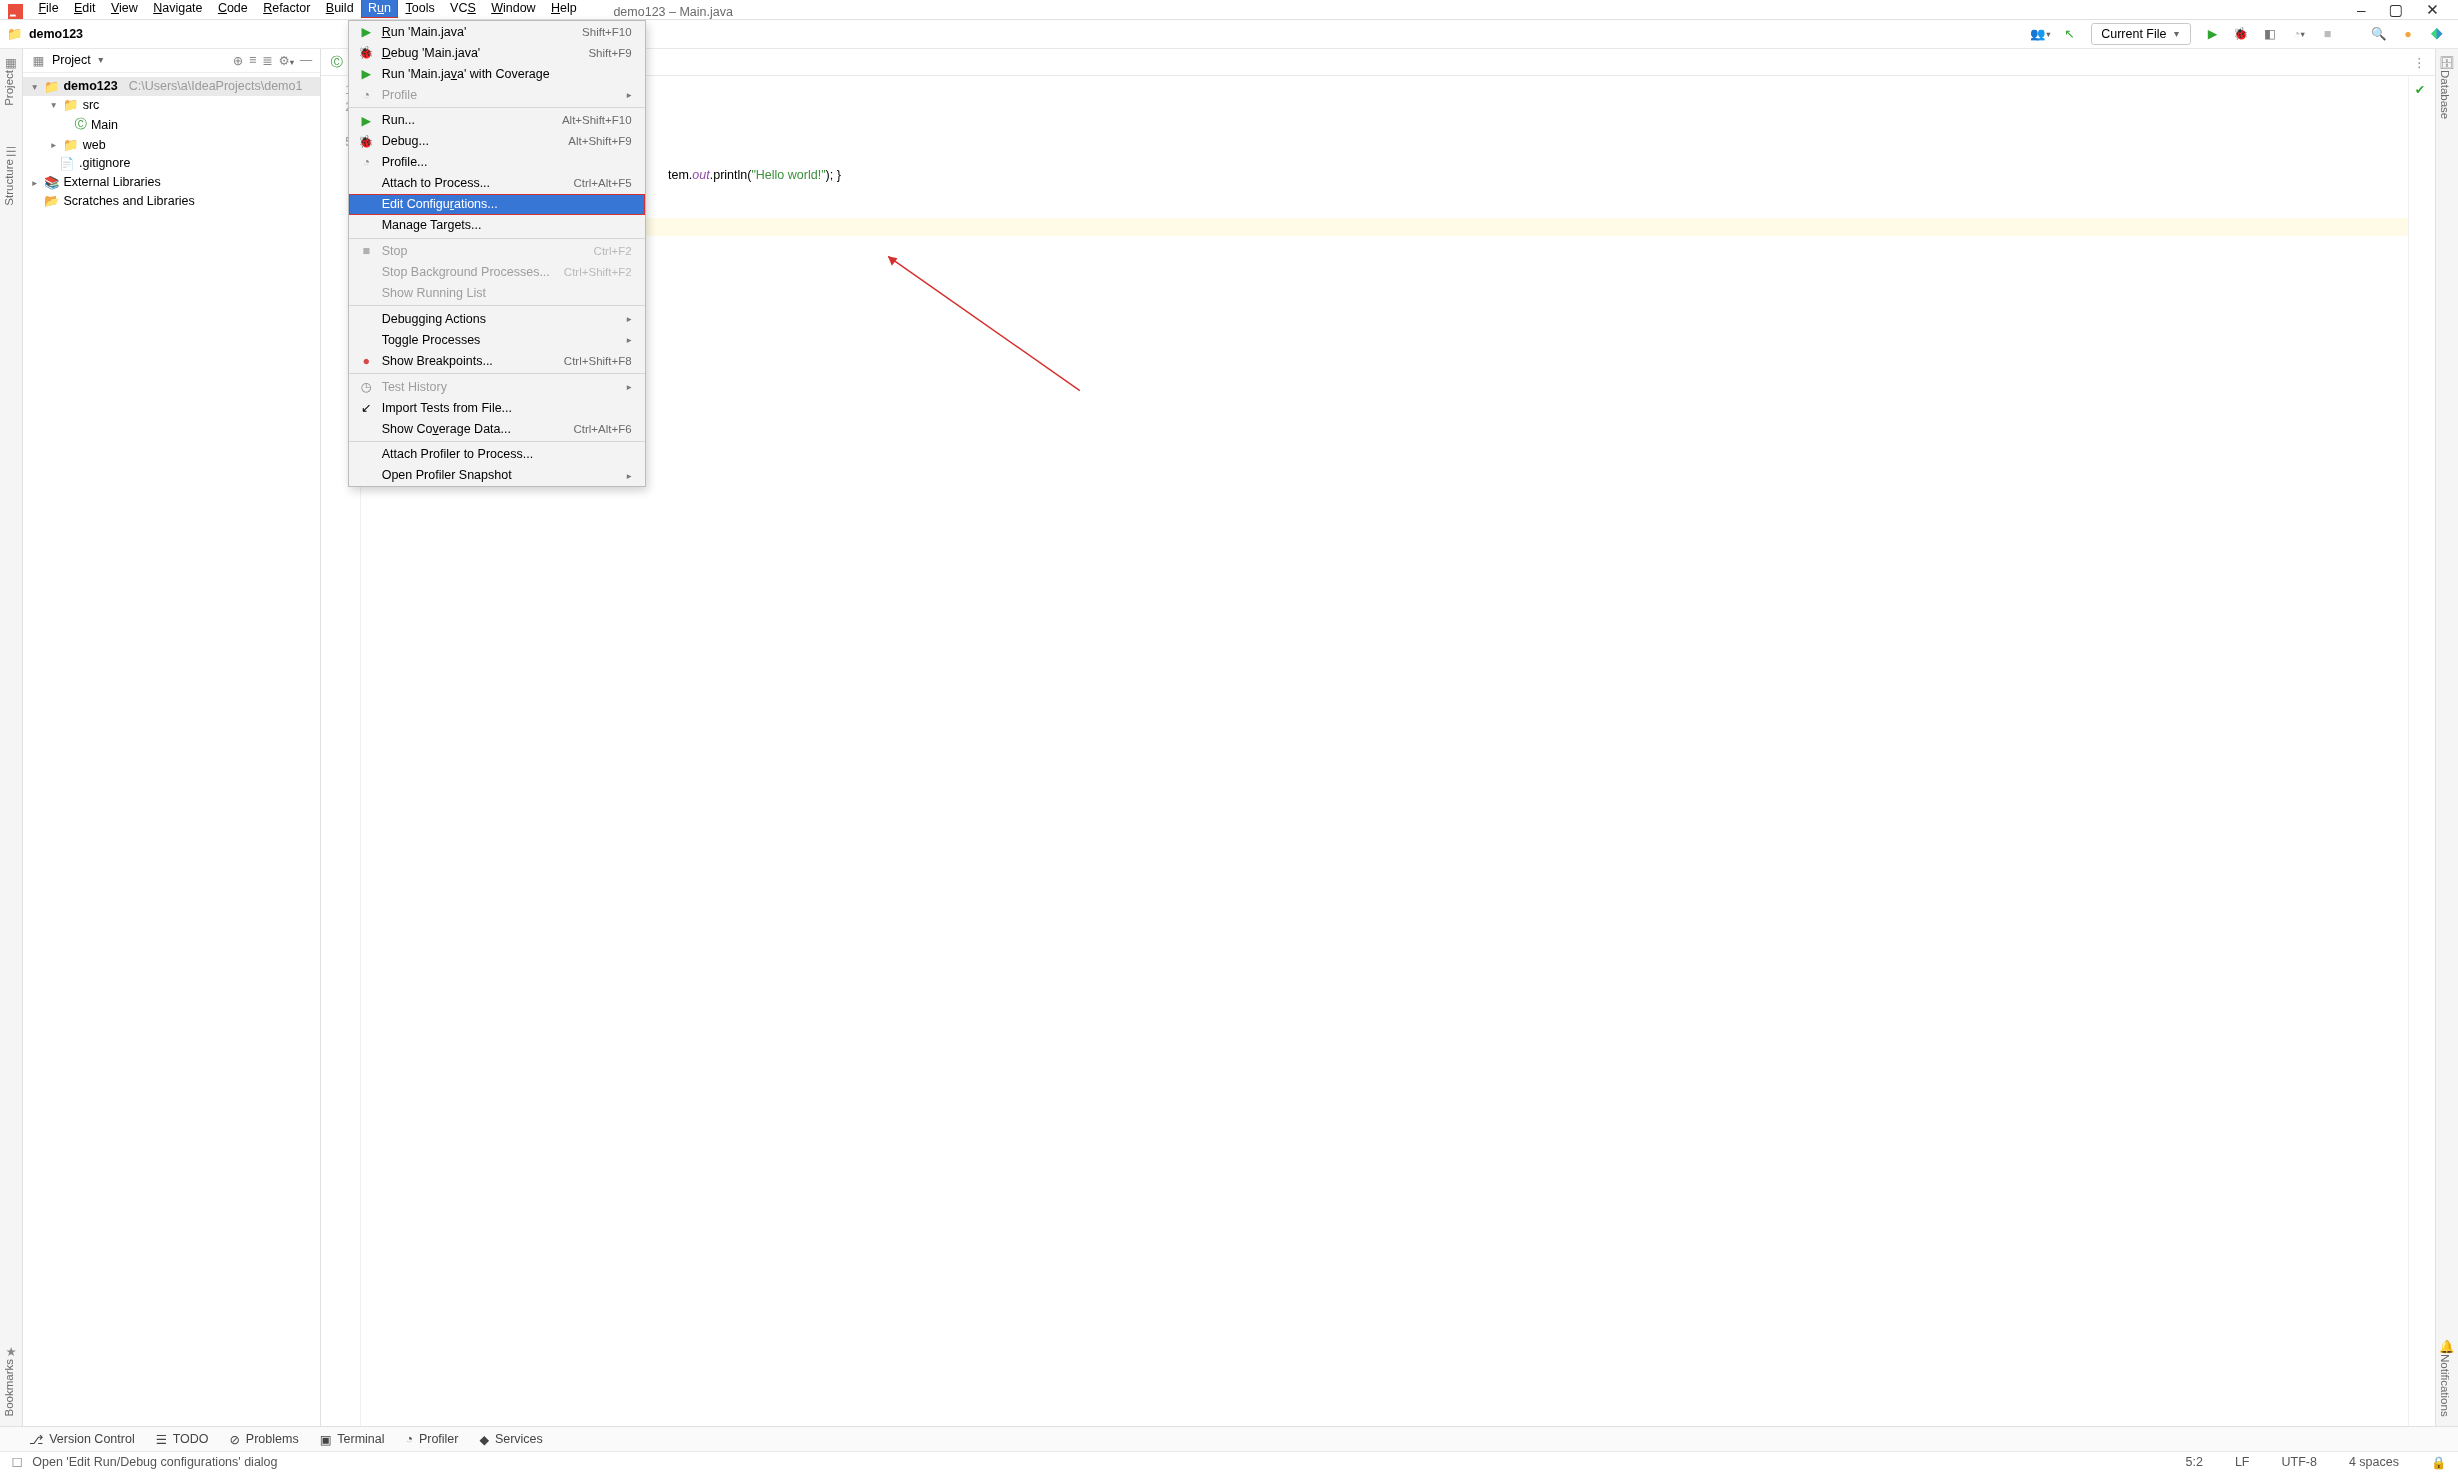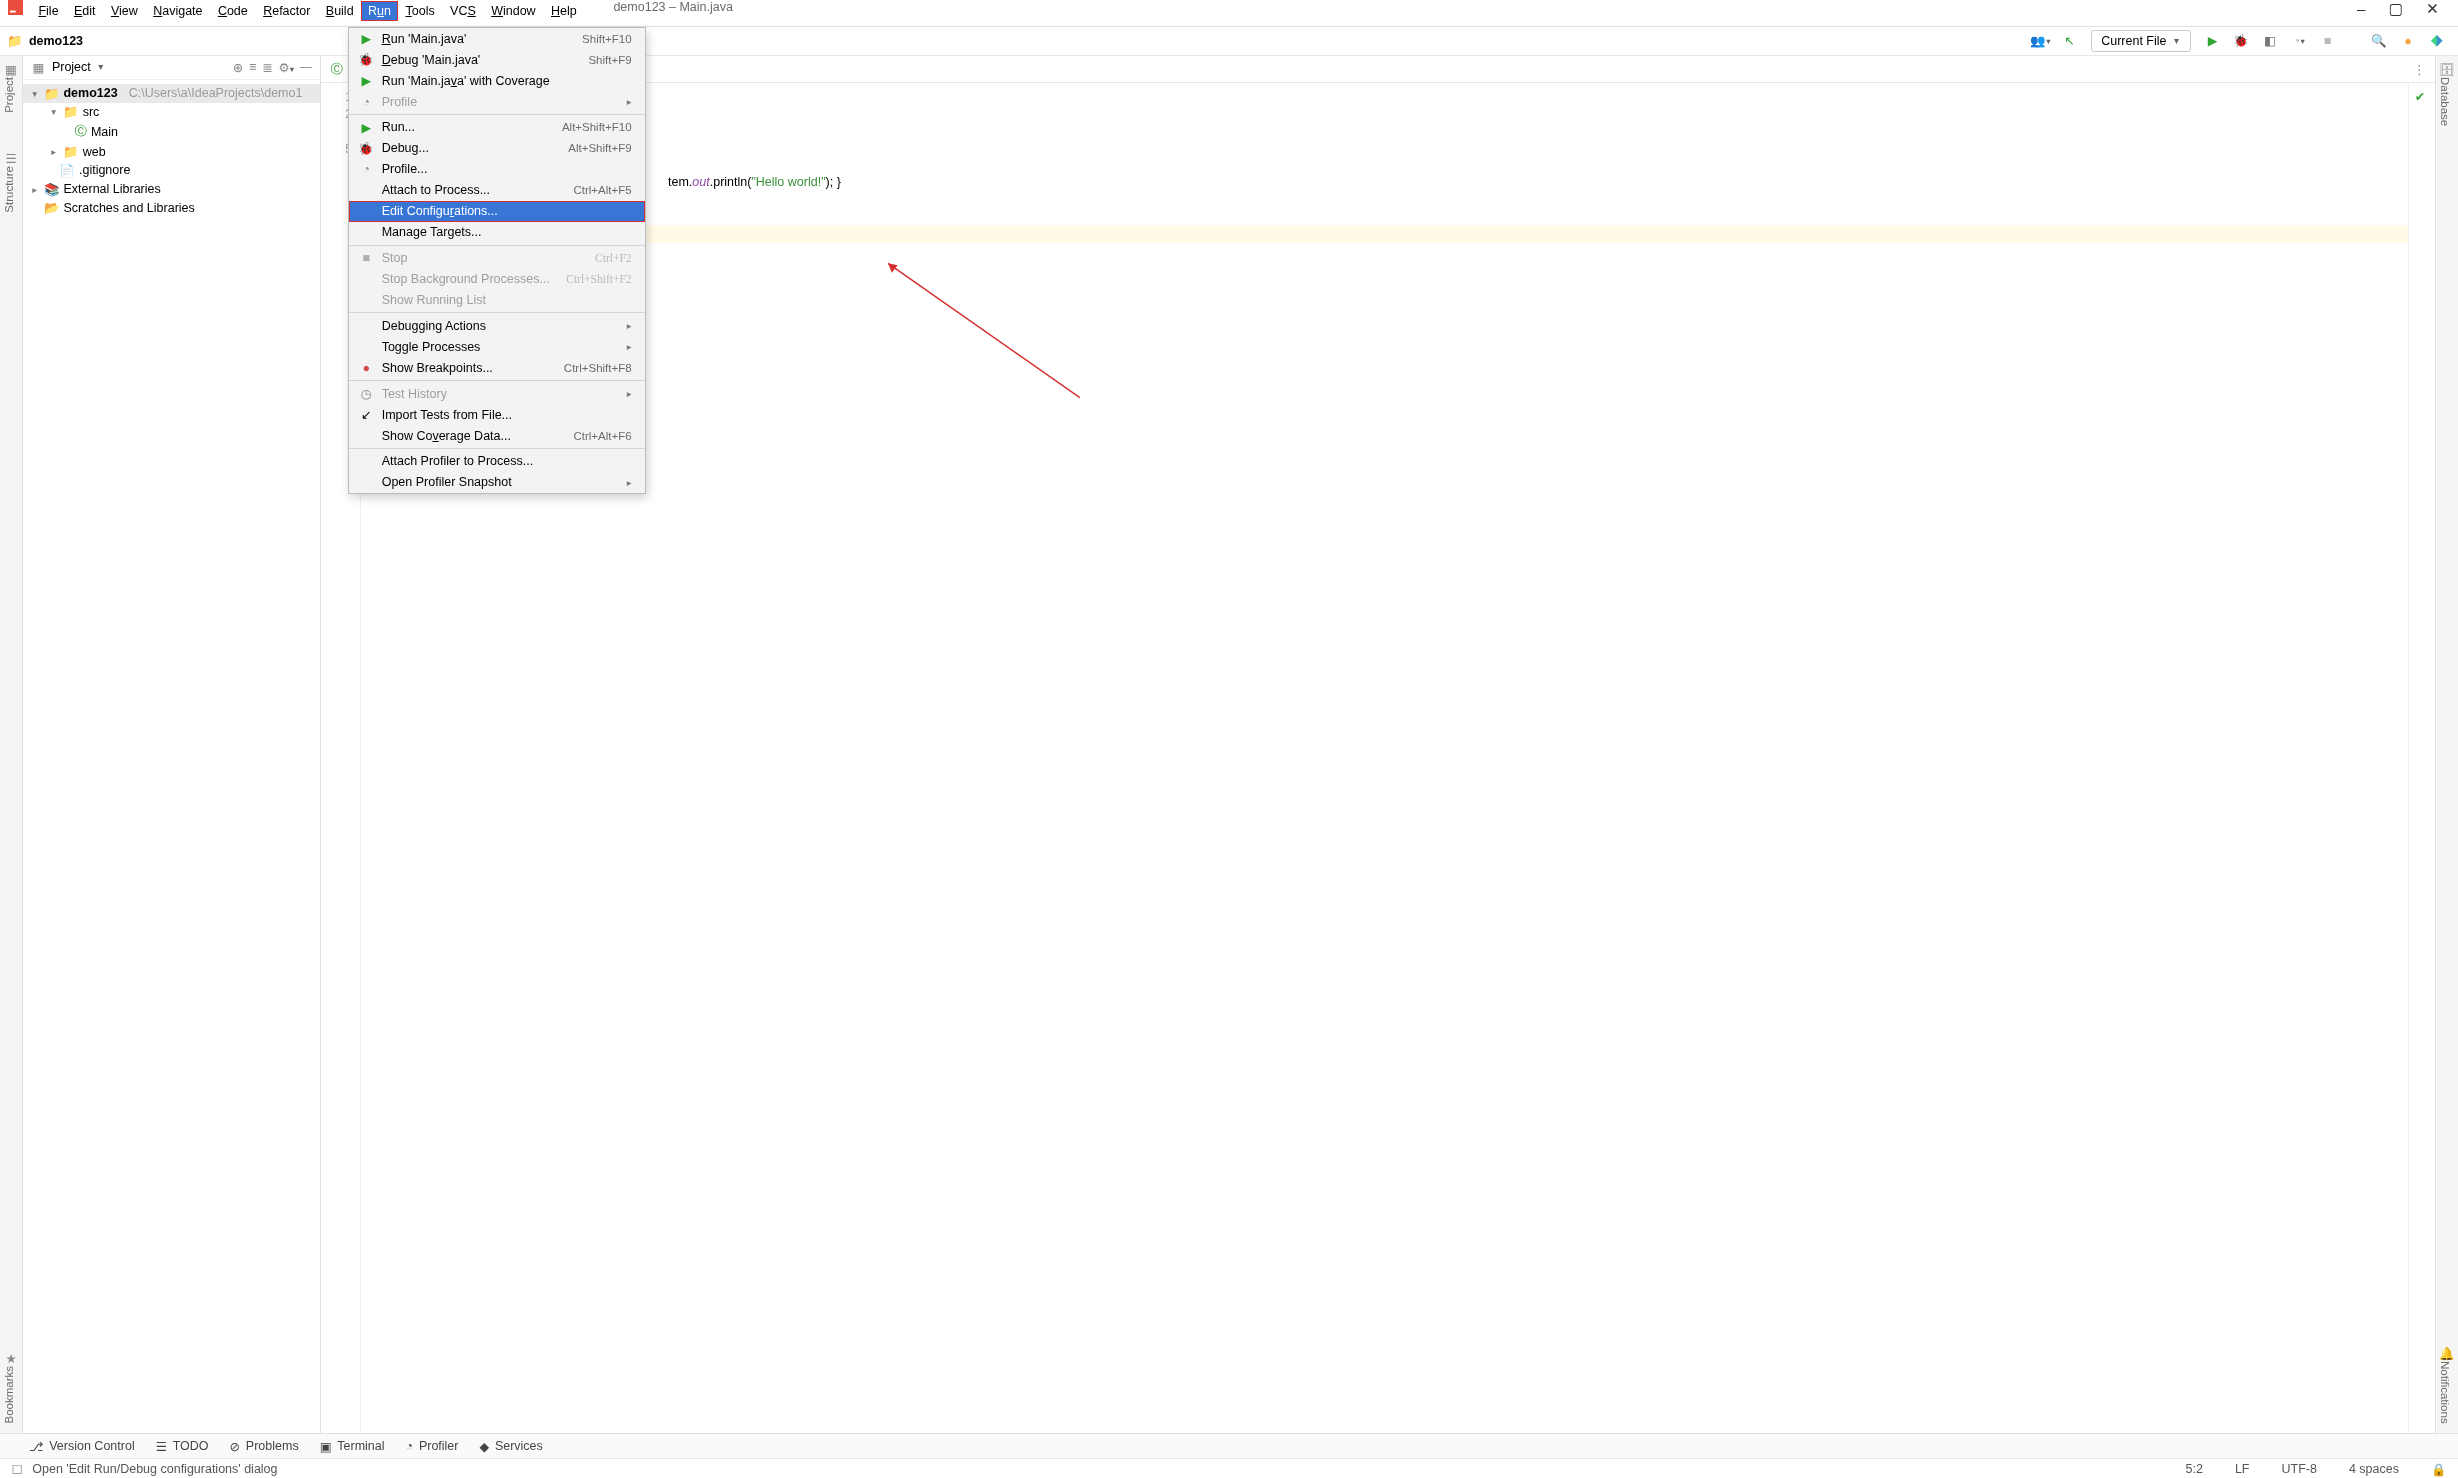--- a/index.html
+++ b/index.html
@@ -1,20 +1,20 @@
 <!DOCTYPE html>
 <html><head>
 <meta charset="utf-8">
 <style>
 * { margin: 0; padding: 0; box-sizing: border-box; font-family: "Segoe UI", Arial, sans-serif; font-size: 12.5px; }
 body { background: #fff; color: #000; overflow: hidden; width: 2458px; height: 1479px; transform-origin: top left; }
 
 @media (max-width: 2457px) { body { transform: scale(0.5); } }
 
-.window-chrome { display: flex; align-items: flex-start; height: 27px; border-bottom: 1px solid #e0e0e0; padding-left: 7.7px; }
+.window-chrome { display: flex; align-items: flex-end; height: 20px; border-bottom: 1px solid #e0e0e0; padding-left: 7.7px; }
 .app-icon { width:15.4px; height:15.4px; margin-right:7.7px; display:inline-flex; align-items:center; justify-content:center; }
 .menu-bar { display: flex; align-items: center; }
 .menu-item { padding: 3.8px 7.7px; cursor: default; }
 .menu-item u { text-decoration: underline; }
 .menu-item.active { background:#3876d6; color:#fff; border:1.9px solid #d62f2f; padding:1.9px 5.8px; }
 .window-title { flex:1; text-align:left; padding-left:29px; color:#6b6b6b; }
 .window-controls { display:flex; gap:23px; padding-right:19px; color:#333; }
 .window-controls span { font-size:15.4px; }
 
 .nav-row { display:flex; align-items:center; height:29px; border-bottom:1px solid #e8e8e8; }
@@ -63,21 +63,21 @@
 .editor-marks { width:27px; border-left:1px solid #f0f0f0; }
 .check-ok { color:#2fa52f; padding:5.8px; }
 
 
 .dropdown { position:absolute; top:0; left:348px; width:298px; background:#f3f3f3; border:1px solid #bcbcbc; box-shadow:1.9px 3.8px 9.6px rgba(0,0,0,0.2); z-index:100; }
 .dropdown-item { display:flex; align-items:center; padding:3.8px 13.4px 3.8px 9.6px; gap:7.7px; height:21px; }
 .dropdown-item .mi-icon { width:15.4px; text-align:center; }
 .dropdown-item .mi-label { flex:1; }
 .dropdown-item .mi-short { color:#6b6b6b; font-size:11.5px; }
 .dropdown-item.disabled { color:#9e9e9e; }
-.dropdown-item.disabled .mi-short { color:#bababa;font-family:Liberation Serif, serif; }
+.dropdown-item.disabled .mi-short { color:#bababa; }
 .dropdown-item.sel { background:#3876d6; color:#fff; }
 .dropdown-item.boxed { outline:1.9px solid #d62f2f; outline-offset:-1.9px; }
 .dropdown-sep { height:1px; background:#d6d6d6; margin:1.9px 0; }
 .mi-arrow { color:#7a7a7a; font-size:9.6px; }
 .run-green { color:#2fa52f; }
 .debug-green { color:#2fa52f; }
 .prof-gray { color:#8a8a8a; }
 .bp-red { color:#d34a4a; }
 .stop-gray { color:#b0b0b0; }
 

